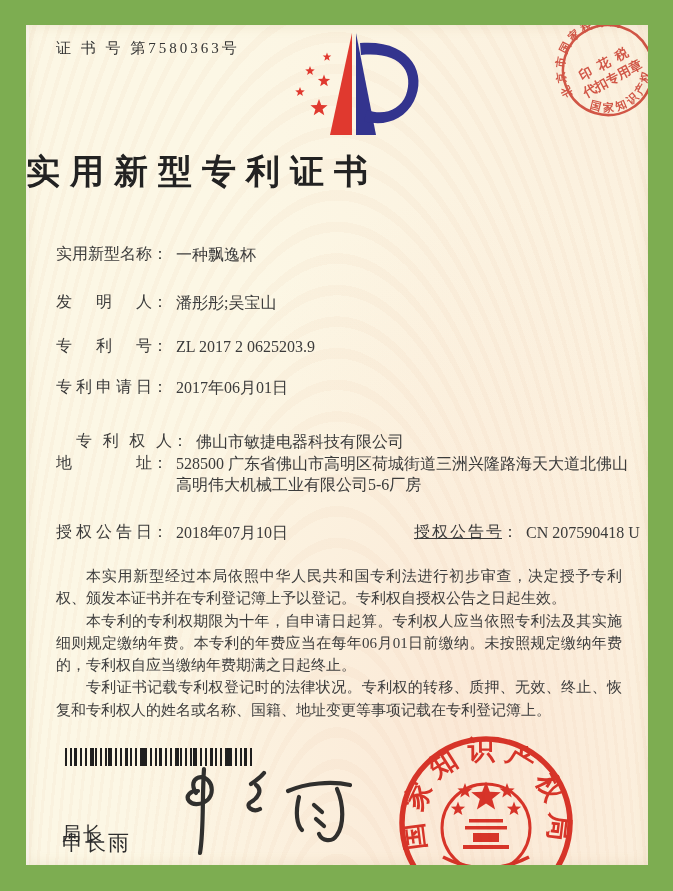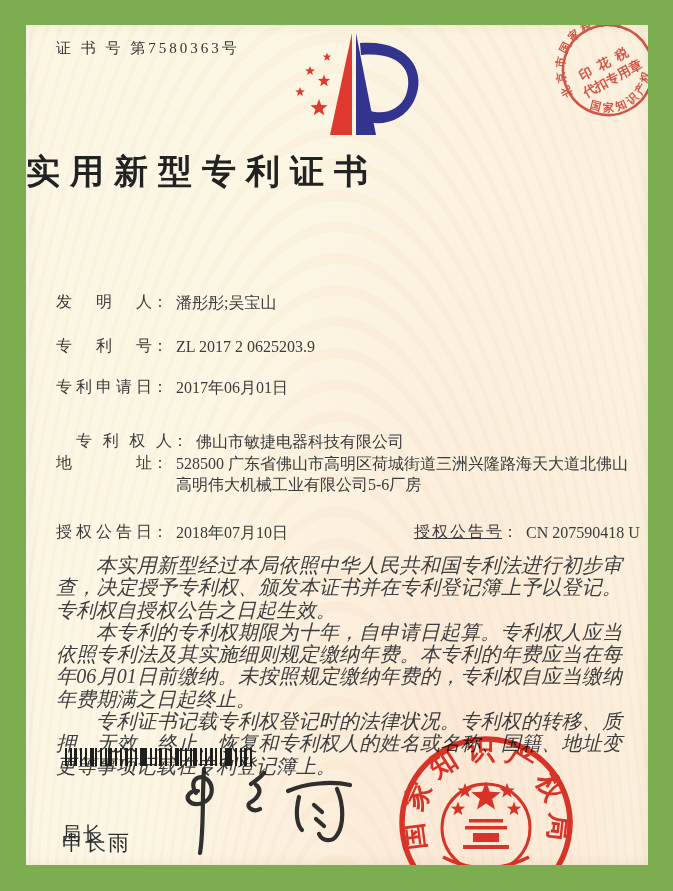--- a/index.html
+++ b/index.html
@@ -28,22 +28,22 @@
   .stamp{position:absolute;left:517px;top:-20px;mix-blend-mode:multiply;opacity:.88;}
   .frow{position:absolute;left:30px;font-size:16px;color:#3b3b3b;}
   .flabel{display:inline-block;width:96px;text-align:justify;text-align-last:justify;vertical-align:top;}
   .fcolon{display:inline-block;vertical-align:top;margin-right:8px;}
   .fval{display:inline-block;vertical-align:top;max-width:452px;line-height:21px;}
   .frow.r1{top:219px;} .frow.r2{top:267px;} .frow.r3{top:311px;}
   .frow.r4{top:352px;} .frow.r5{top:406px;margin-left:20px;} .frow.r6{top:428px;}
   .frow.r7{top:497px;width:575px;}
   .grant-right{position:absolute;left:358px;top:0;white-space:nowrap;}
   .grant-right .flabel{width:88px;text-decoration:underline;}
-  .body-text{position:absolute;left:30px;top:529px;width:566px;
-    font-size:20px;line-height:22.3px;color:#3d3d3d;text-align:justify;font-style:italic;}
+  .body-text{position:absolute;left:30px;top:540px;width:566px;
+    font-size:15px;line-height:22.3px;color:#3d3d3d;text-align:justify;}
   .body-text p{margin:0;text-indent:2em;}
   .barcode{position:absolute;left:39px;top:723px;width:188px;height:18px;
     background:
       repeating-linear-gradient(90deg,#1f1f1f 0 2px,transparent 2px 5px),
       repeating-linear-gradient(90deg,transparent 0 9px,#1f1f1f 9px 12px,transparent 12px 17px);
   }
   .officer-title{position:absolute;left:36px;top:796px;font-size:19px;letter-spacing:2px;color:#2e2e2e;
     font-family:Liberation Serif, serif;}
   .officer-name{position:absolute;left:36px;top:804px;font-size:21px;letter-spacing:2px;color:#2e2e2e;
     font-family:"Liberation Sans","DejaVu Sans",sans-serif;}
@@ -89,20 +89,23 @@
         <text font-size="11" letter-spacing="3" font-weight="bold">
           <textPath href="#st-bot" startOffset="2">国家知识产权局</textPath>
         </text>
         <text x="65" y="62" text-anchor="middle" font-size="13" font-weight="bold" letter-spacing="2">印 花 税</text>
         <text x="65" y="79" text-anchor="middle" font-size="13" font-weight="bold">代扣专用章</text>
       </g>
     </svg>
 
     <div class="title">实用新型专利证书</div>
 
+    <div class="frow r1">
+      <span class="flabel">实用新型名称</span><span class="fcolon">：</span><span class="fval">一种飘逸杯</span>
+    </div>
     <div class="frow r2">
       <span class="flabel">发明人</span><span class="fcolon">：</span><span class="fval">潘彤彤;吴宝山</span>
     </div>
     <div class="frow r3">
       <span class="flabel">专利号</span><span class="fcolon">：</span><span class="fval">ZL 2017 2 0625203.9</span>
     </div>
     <div class="frow r4">
       <span class="flabel">专利申请日</span><span class="fcolon">：</span><span class="fval">2017年06月01日</span>
     </div>
     <div class="frow r5">

